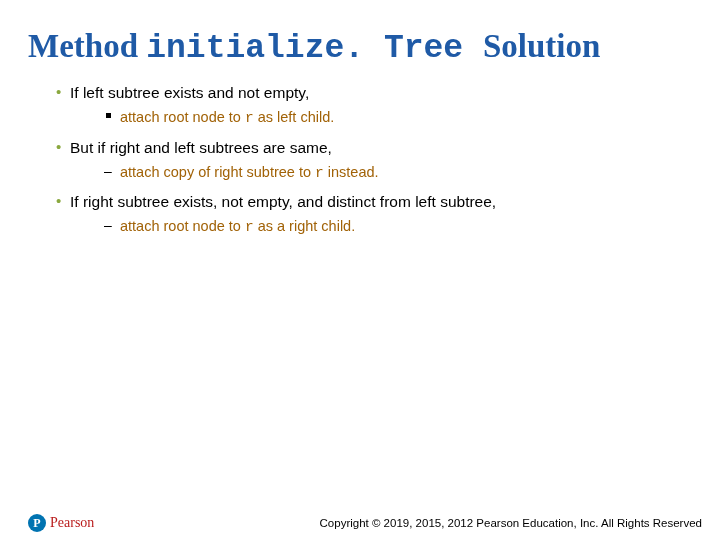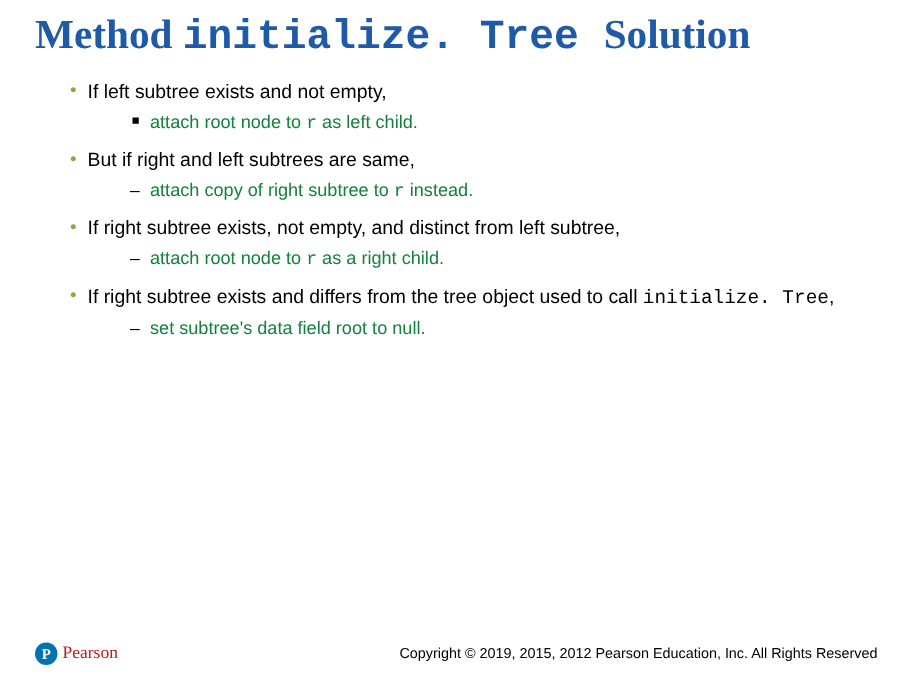--- a/index.html
+++ b/index.html
@@ -10,21 +10,21 @@
     background: #ffffff;
     font-family: Arial, Helvetica, sans-serif;
     color: #000000;
     overflow: hidden;
   }
   .slide {
     position: relative;
     width: 720px;
     height: 540px;
     box-sizing: border-box;
-    padding: 10px 28px 0 28px;
+    padding: 28px 28px 0 28px;
   }
   .title {
     font-family: "Times New Roman", Times, serif;
     font-size: 33px;
     font-weight: bold;
     color: #1f5aa6;
     margin: 0 0 10px 0;
     white-space: nowrap;
   }
   .title .mono {
@@ -55,21 +55,21 @@
     list-style: none;
     padding: 0 0 0 36px;
     margin: 6px 0 0 0;
   }
   ul.lvl2 > li {
     position: relative;
     padding-left: 14px;
     font-size: 14.5px;
     line-height: 1.25;
     margin: 4px 0 10px 0;
-    color: #15803d;
+    color: #a16207;
   }
   ul.lvl2 > li.square::before {
     content: "";
     position: absolute;
     left: 0;
     top: 5px;
     width: 5px;
     height: 5px;
     background: #000;
   }
@@ -138,23 +138,20 @@
   <ul class="lvl1" id="bullet-list">
       <li>If left subtree exists and not empty,<ul class="lvl2">
           <li class="square">attach root node to <span class="mono-inline">r</span> as left child.</li>
         </ul></li>
       <li>But if right and left subtrees are same,<ul class="lvl2">
           <li class="dash">attach copy of right subtree to <span class="mono-inline">r</span>  instead.</li>
         </ul></li>
       <li>If right subtree exists, not empty, and distinct from left subtree,<ul class="lvl2">
           <li class="dash">attach root node to <span class="mono-inline">r</span> as a right child.</li>
         </ul></li>
-      <li>If right subtree exists and differs from the tree object used to call <span class="mono-inline">initialize. Tree</span>,<ul class="lvl2">
-          <li class="dash">set subtree's data field root to null.</li>
-        </ul></li>
     </ul>
 
   <div class="footer">
     <div class="logo">
       <span class="logo-icon">
           <span class="logo-p">P</span>
         </span>
       <span class="logo-text">Pearson</span>
     </div>
     <div class="copyright">Copyright © 2019, 2015, 2012 Pearson Education, Inc. All Rights Reserved</div>

